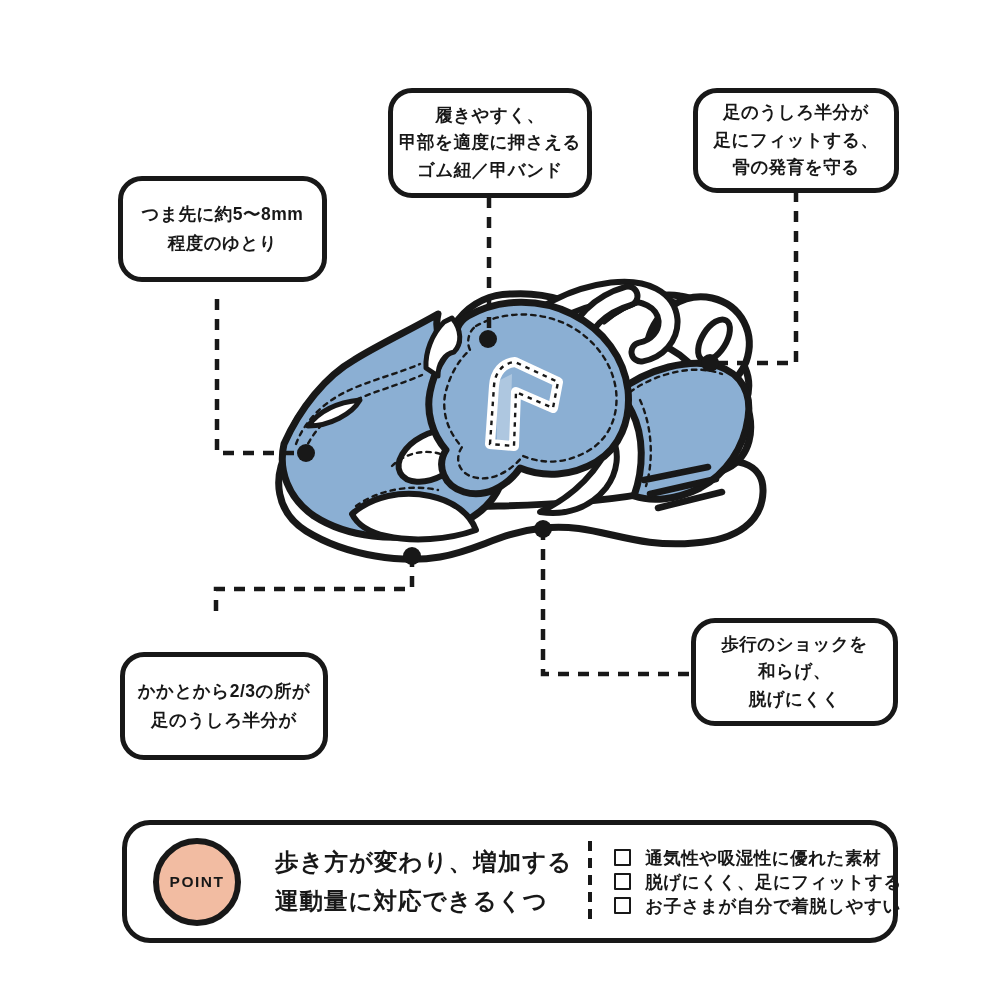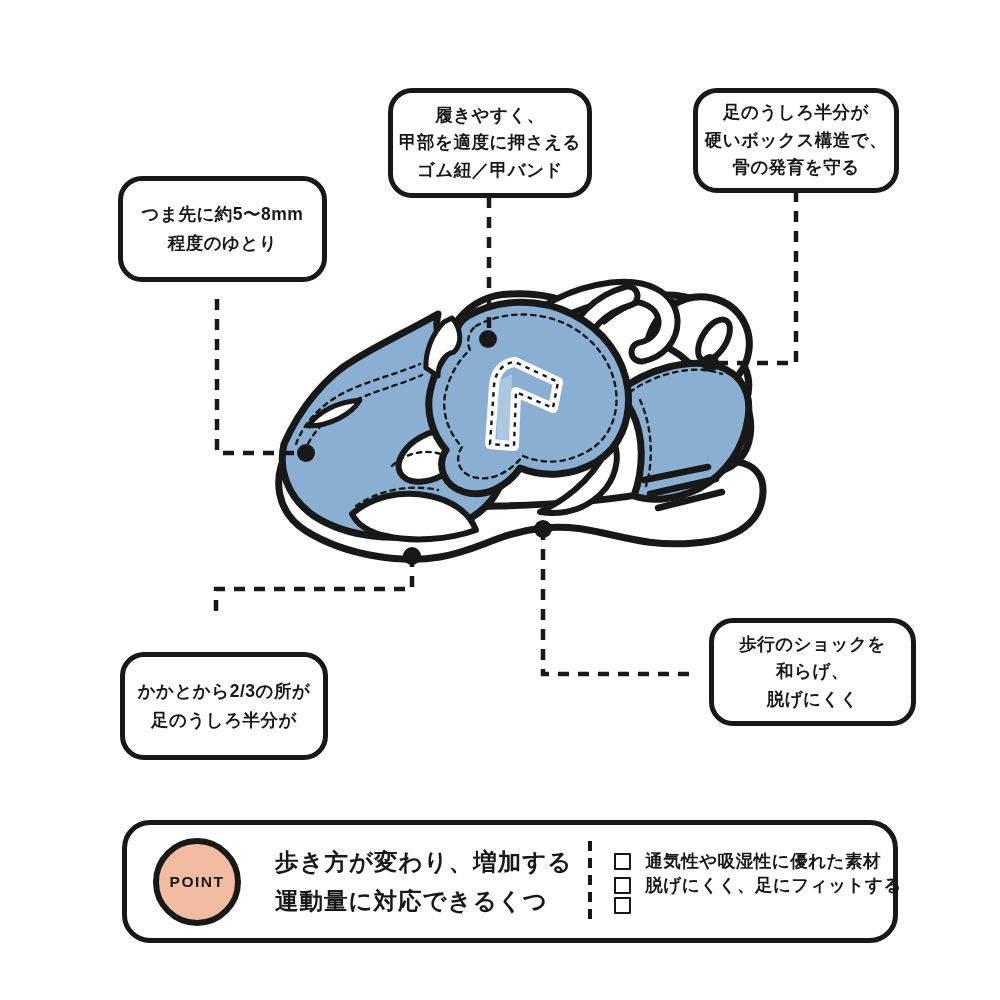--- a/index.html
+++ b/index.html
@@ -115,30 +115,30 @@
   </div>
 
   <div class="callout" style="left:388px;top:88px;width:204px;height:110px;line-height:1.58;">
     <span>履きやすく、</span>
     <span>甲部を適度に押さえる</span>
     <span>ゴム紐／甲バンド</span>
   </div>
 
   <div class="callout" style="left:693px;top:88px;width:206px;height:105px;line-height:1.58;">
     <span>足のうしろ半分が</span>
-    <span>硬いボックス構造で、</span>
+    <span>足にフィットする、</span>
     <span>骨の発育を守る</span>
   </div>
 
   <div class="callout" style="left:120px;top:652px;width:208px;height:108px;">
     <span>かかとから2/3の所が</span>
     <span>足のうしろ半分が</span>
   </div>
 
-  <div class="callout" style="left:691px;top:618px;width:207px;height:108px;line-height:1.58;margin-left:18px;">
+  <div class="callout" style="left:691px;top:618px;width:207px;height:108px;line-height:1.58;">
     <span>歩行のショックを</span>
     <span>和らげ、</span>
     <span>脱げにくく</span>
   </div>
 
   <div class="pointbox">
     <div class="point-badge">
       <span>POINT</span>
     </div>
     <div class="headline">
@@ -150,17 +150,18 @@
       <div class="check-row">
         <span class="checkbox"></span>
         <span>通気性や吸湿性に優れた素材</span>
       </div>
       <div class="check-row">
         <span class="checkbox"></span>
         <span>脱げにくく、足にフィットする</span>
       </div>
       <div class="check-row">
         <span class="checkbox"></span>
+        <span>お子さまが自分で着脱しやすい</span>
       </div>
     </div>
   </div>
 
 </div>
 
 </body></html>

